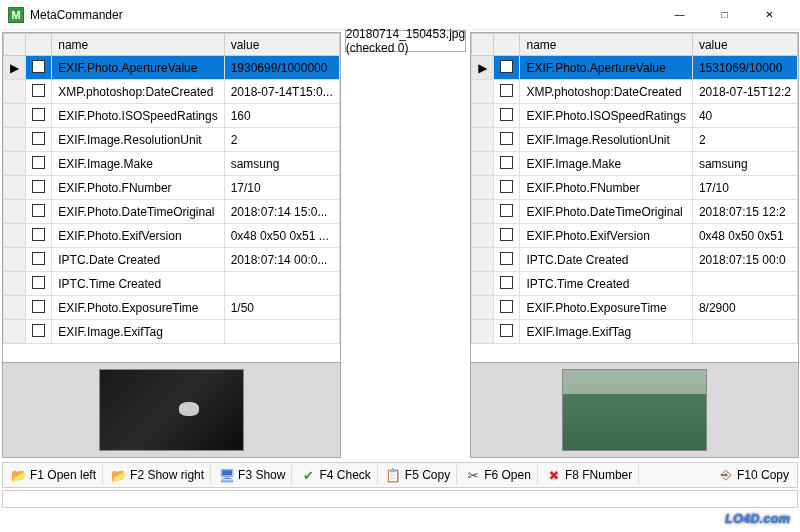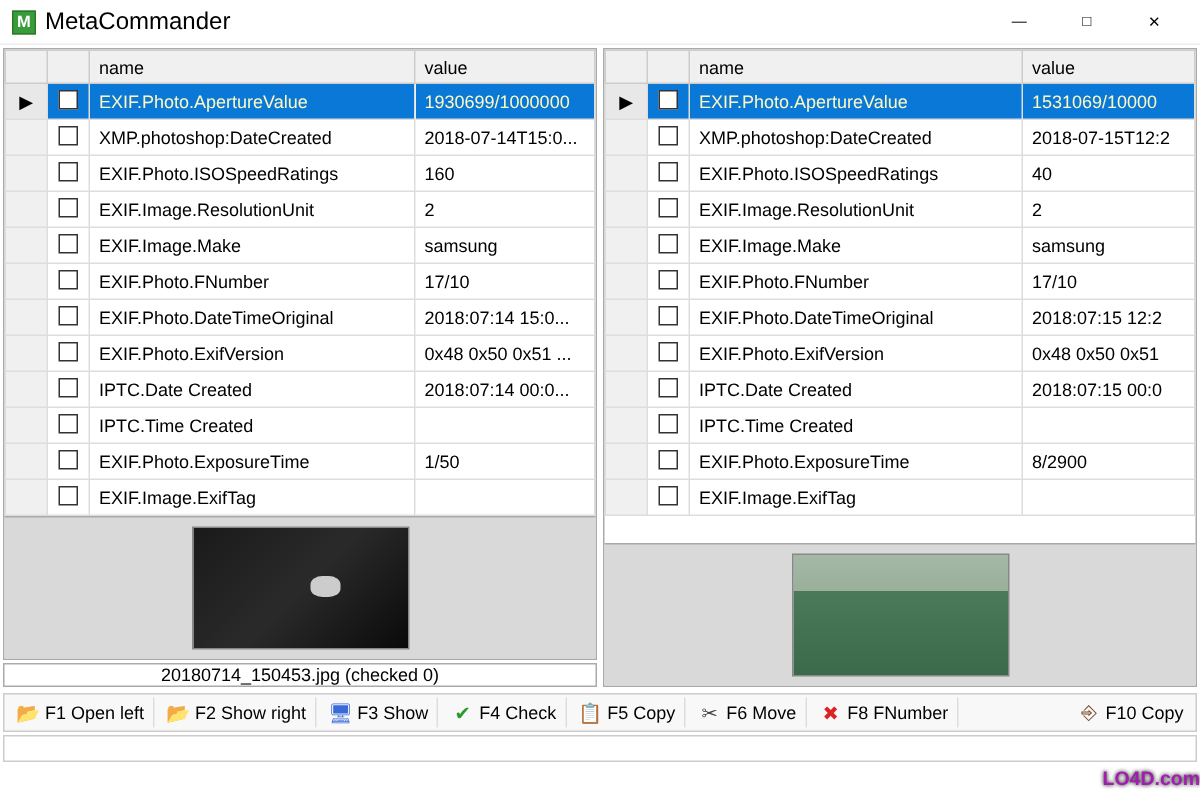--- a/index.html
+++ b/index.html
@@ -25,21 +25,21 @@
   background: #3a9b3a;
   margin-right: 6px;
   display: flex;
   align-items: center;
   justify-content: center;
   color: #fff;
   font-weight: bold;
   font-size: 11px;
   border: 1px solid #2a7a2a;
 }
-.titlebar .title { flex: 1; font-size: 16px; color: #000; }
+.titlebar .title { flex: 1; font-size: 12px; color: #000; }
 .titlebar .win-btns { display: flex; gap: 0; }
 .titlebar .win-btn {
   width: 45px; height: 28px;
   display: flex;
   align-items: center;
   justify-content: center;
   font-size: 10px;
   color: #000;
 }
 .pane {
@@ -83,21 +83,21 @@
 .grid td.rowhead {
   background: #f0f0f0;
   width: 28px;
   text-align: center;
   color: #444;
 }
 .grid td.chkcol {
   width: 28px;
   text-align: center;
 }
-.grid tr.sel td { background: #0a78d6; color: #fef9c3; }
+.grid tr.sel td { background: #0a78d6; color: #000000; }
 .grid tr.sel td.rowhead { background: #e8e8e8; color: #000; }
 .chk {
   width: 13px; height: 13px;
   border: 1px solid #333;
   display: inline-block;
   background: #fff;
 }
 .preview {
   height: 95px;
   background: #d9d9d9;
@@ -129,21 +129,21 @@
 .filename-bar {
   height: 22px;
   border: 1px solid #aaa;
   margin: 0 2px 18px 2px;
   display: flex;
   align-items: center;
   justify-content: center;
   font-size: 12px;
   background: #fff;
 }
-.pane-col { flex:1; display:flex; flex-direction:column; }
+.pane-col { flex:1; display:flex; flex-direction:row; }
 .panes-row { display:flex; height: 430px; }
 .toolbar {
   height: 26px;
   display: flex;
   align-items: center;
   border: 1px solid #ccc;
   margin: 2px;
   background: #f8f8f8;
   padding: 0 2px;
   gap: 2px;
@@ -165,26 +165,27 @@
   font-size: 13px;
 }
 .status {
   height: 18px;
   border: 1px solid #ccc;
   margin: 0 2px 2px 2px;
   background: #fff;
 }
 .watermark {
   position: absolute;
-  right: 0;
+  right: 10px;
   bottom: 6px;
-  color: #a21caf;
+  color: #3b82f6;
   font-size: 13px;
   font-weight: bold;
   text-shadow: 0 0 3px #000;
+  font-style: italic;
 }
 </style>
 </head>
 <body>
 
 <div class="titlebar">
   <div class="app-icon">M</div>
   <div class="title">MetaCommander</div>
   <div class="win-btns">
     <div class="win-btn">—</div>
@@ -404,21 +405,21 @@
   <div class="tool-btn">
     <span class="ico" style="color:#2a9a2a">✔</span>
     <span>F4 Check</span>
   </div>
   <div class="tool-btn">
     <span class="ico" style="color:#555">📋</span>
     <span>F5 Copy</span>
   </div>
   <div class="tool-btn">
     <span class="ico" style="color:#444">✂</span>
-    <span>F6 Move</span>
+    <span>F6 Open</span>
   </div>
   <div class="tool-btn">
     <span class="ico" style="color:#d22">✖</span>
     <span>F8 FNumber</span>
   </div>
   <div style="flex:1"></div>
   <div class="tool-btn" style="border-right:none">
     <span class="ico" style="color:#7a4a2a">⎆</span>
     <span>F10 Copy</span>
   </div>

